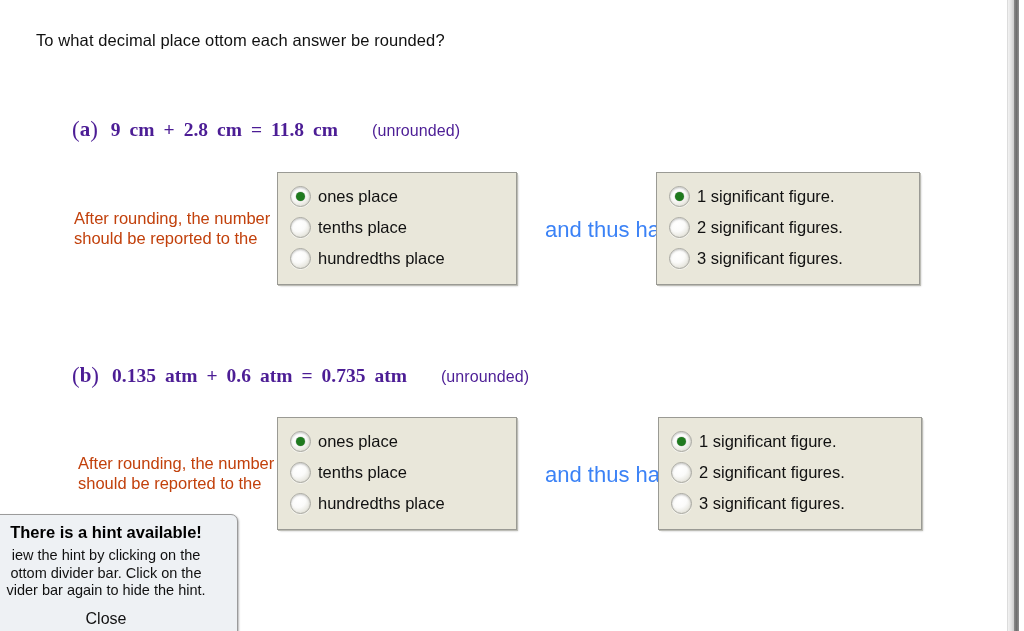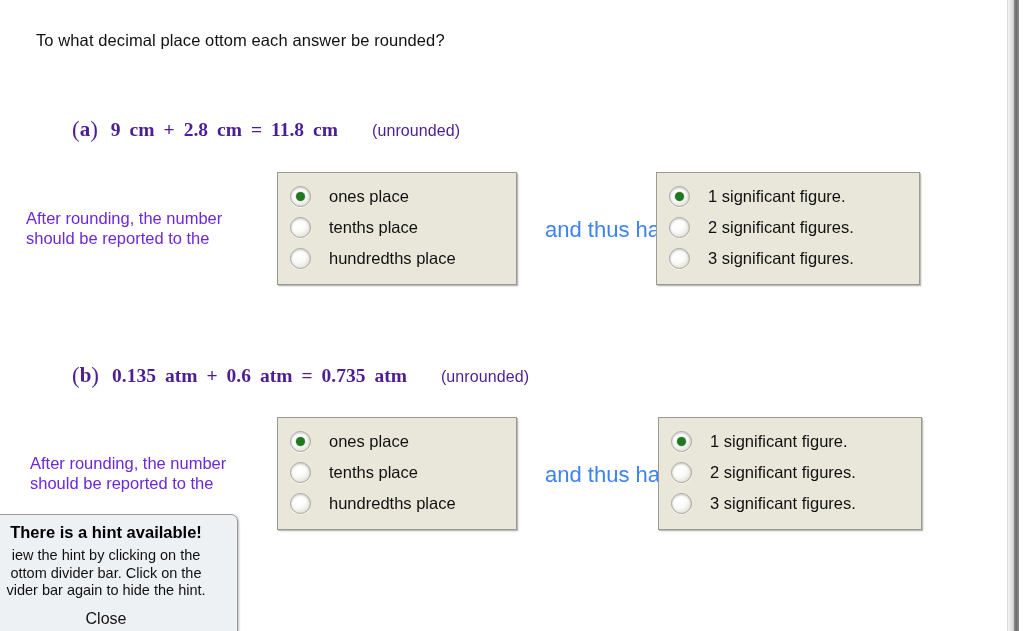--- a/index.html
+++ b/index.html
@@ -57,22 +57,23 @@
     font-weight: normal;
     font-size: 16px;
     letter-spacing: .1px;
   }
 
   
   .lead-text {
     position: absolute;
     font-size: 16.5px;
     line-height: 20px;
-    color: #6d28d9;
-    white-space: nowrap;
+    color: #c2410c;
+    white-space: nowrap;
+    margin-left: 48px;
   }
   .joiner-text {
     position: absolute;
     font-size: 22px;
     color: #3b82f6;
     white-space: nowrap;
     margin-left: 12px;
   }
 
   
@@ -108,21 +109,21 @@
     top: 50%;
     width: 9px;
     height: 9px;
     margin-left: -4.5px;
     margin-top: -4.5px;
     border-radius: 50%;
     background: #1f7a1f;
     box-shadow: 0 0 0 .5px rgba(0,0,0,.18);
   }
   .radio-label {
-    margin-left: 18px;
+    margin-left: 7px;
     font-size: 16.5px;
     color: #111;
     white-space: nowrap;
   }
 
   
   .hint-dialog {
     position: absolute;
     left: -26px;
     top: 514px;

